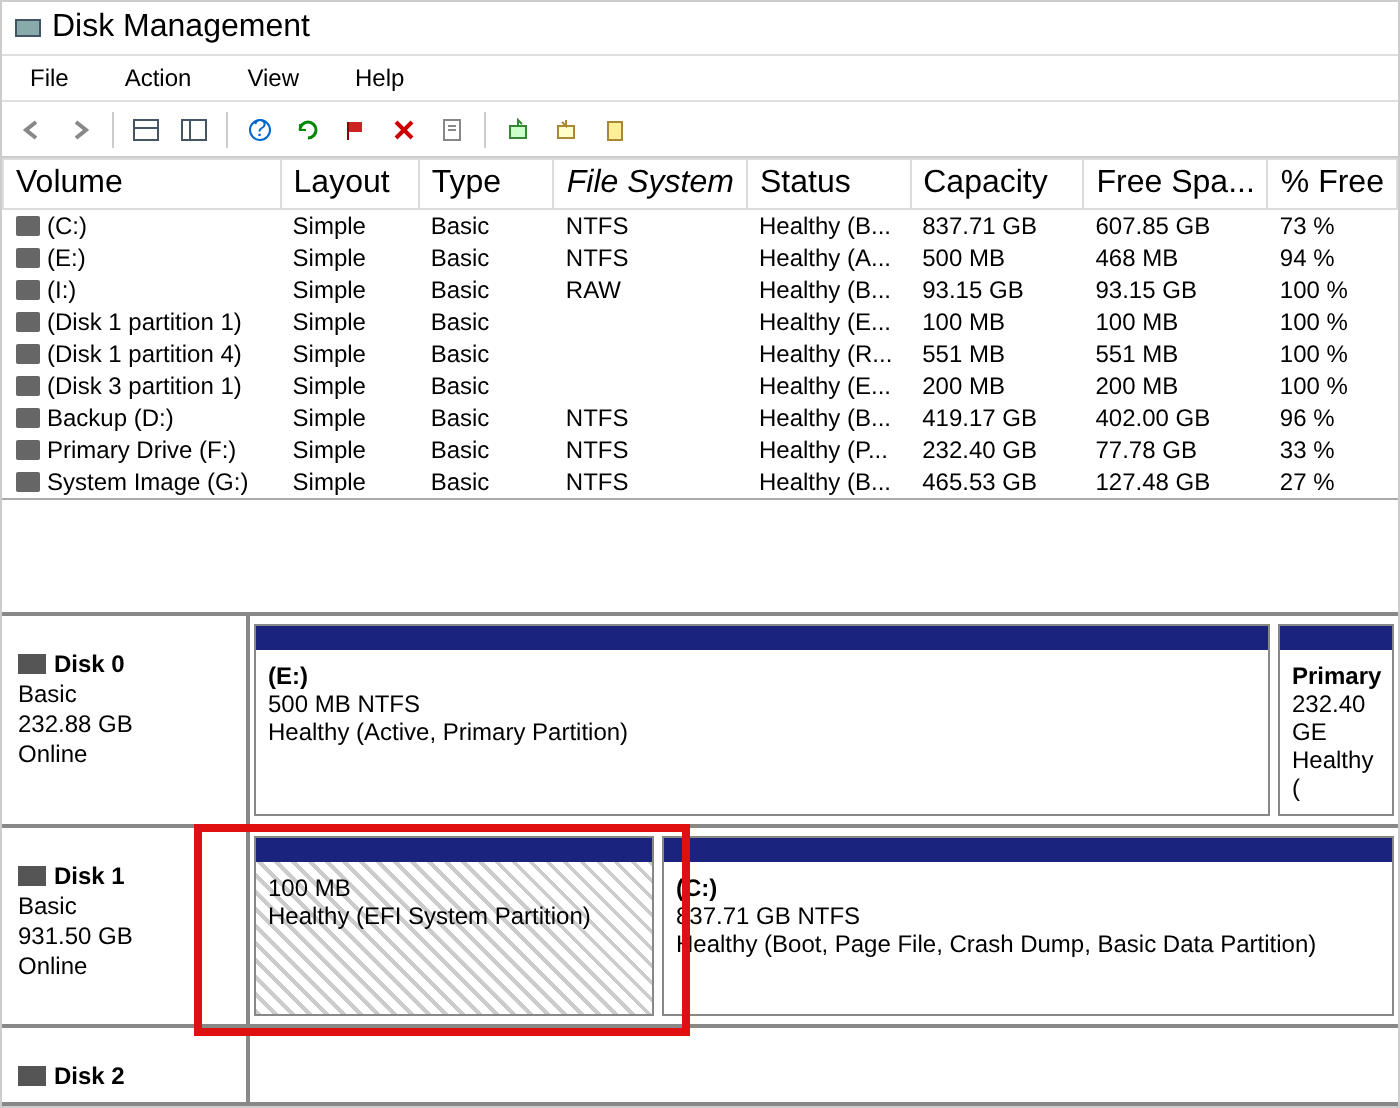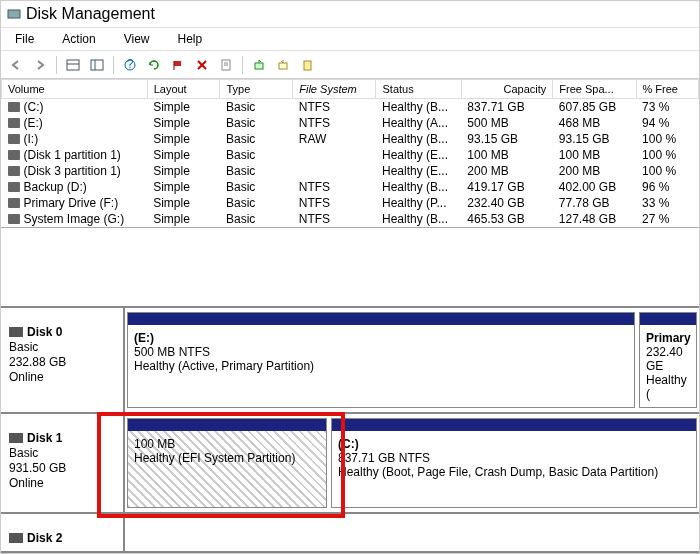--- a/index.html
+++ b/index.html
@@ -7,40 +7,40 @@
 .titlebar { display: flex; align-items: center; padding: 4px 6px; border-bottom: 1px solid #e0e0e0; }
 .titlebar .icon { width: 14px; height: 14px; margin-right: 5px; display:inline-flex; align-items:center; justify-content:center; }
 .titlebar .title { font-size: 16px; }
 .menubar { display: flex; padding: 2px 6px; border-bottom: 1px solid #e0e0e0; gap: 12px; }
 .menubar .menuitem { padding: 2px 8px; cursor: default; }
 .toolbar { display: flex; align-items: center; padding: 2px 4px; border-bottom: 1px solid #ccc; gap: 2px; height: 28px; }
 .toolbar .btn { width: 22px; height: 22px; display:inline-flex; align-items:center; justify-content:center; border:1px solid transparent; }
 .toolbar .sep { width: 1px; height: 18px; background: #ccc; margin: 0 3px; }
 .table-wrap { flex: 0 0 auto; }
 table { width: 100%; border-collapse: collapse; }
-thead th { text-align: left; font-weight: normal; padding: 3px 6px; border: 1px solid #dcdcdc; background: #fff; font-size: 11px; white-space:nowrap;margin-left:23px; }
+thead th { text-align: left; font-weight: normal; padding: 3px 6px; border: 1px solid #dcdcdc; background: #fff; font-size: 16px; white-space:nowrap;margin-left:23px; }
 tbody td { padding: 1px 6px; font-size: 12px; white-space: nowrap; }
 tbody td.volcell { display:flex; align-items:center; gap:4px; }
 .volicon { width:12px; height:10px; background:#666; border-radius:1px; display:inline-block; }
 .spacer { flex: 1 1 auto; border-top: 1px solid #aaa; }
 .disk-pane { border-top: 2px solid #888; }
 .disk-row { display: flex; border-bottom: 2px solid #888; min-height: 78px; }
 .disk-info { width: 124px; padding: 6px 8px; border-right: 2px solid #888; display:flex; flex-direction:column; gap:1px; }
 .disk-info .dname { font-weight: bold; display:flex; align-items:center; gap:4px;margin-top:11px;}
 .disk-info .dicon { width:14px; height:10px; background:#555; display:inline-block;}
 .parts { display: flex; flex: 1; gap: 0; }
 .part { border: 1px solid #888; margin: 4px 2px; display:flex; flex-direction:column; }
 .part-bar { height: 12px; background: #1a237e; }
 .part-body { padding: 6px; font-size: 12px; flex:1; }
 .part-body .pbold { font-weight: bold; }
 .hatched .part-body { background-image: repeating-linear-gradient(45deg, #ccc 0 2px, transparent 2px 6px); }
 .red-box { position: absolute; border: 4px solid #e01010; pointer-events: none; }
 .redwrap { position: relative; }
 .disk2 .disk-info { border-right: 2px solid #888; }
-.col-vol{width:140px;} .col-lay{width:70px;} .col-type{width:70px;} .col-fs{width:80px;font-style:italic;} .col-stat{width:82px;} .col-cap{width:88px;text-align:right;} .col-free{width:80px;} .col-pct{width:60px;}
+.col-vol{width:140px;} .col-lay{width:70px;} .col-type{width:70px;} .col-fs{width:80px;font-style:italic;} .col-stat{width:82px;} .col-cap{width:88px;} .col-free{width:80px;} .col-pct{width:60px;}
 </style>
 </head>
 <body>
 
 <div class="titlebar">
   <span class="icon">
       <svg width="14" height="14">
         <rect x="1" y="3" width="12" height="8" fill="#8aa" stroke="#456"></rect>
       </svg>
     </span>
@@ -193,20 +193,33 @@
           <td>Basic</td>
           <td></td>
           <td>Healthy (E...</td>
           <td>100 MB</td>
           <td>100 MB</td>
           <td>100 %</td>
         </tr>
         <tr>
           <td class="volcell">
             <span class="volicon"></span>
+            <span>(Disk 1 partition 4)</span>
+          </td>
+          <td>Simple</td>
+          <td>Basic</td>
+          <td></td>
+          <td>Healthy (R...</td>
+          <td>551 MB</td>
+          <td>551 MB</td>
+          <td>100 %</td>
+        </tr>
+        <tr>
+          <td class="volcell">
+            <span class="volicon"></span>
             <span>(Disk 3 partition 1)</span>
           </td>
           <td>Simple</td>
           <td>Basic</td>
           <td></td>
           <td>Healthy (E...</td>
           <td>200 MB</td>
           <td>200 MB</td>
           <td>100 %</td>
         </tr>

